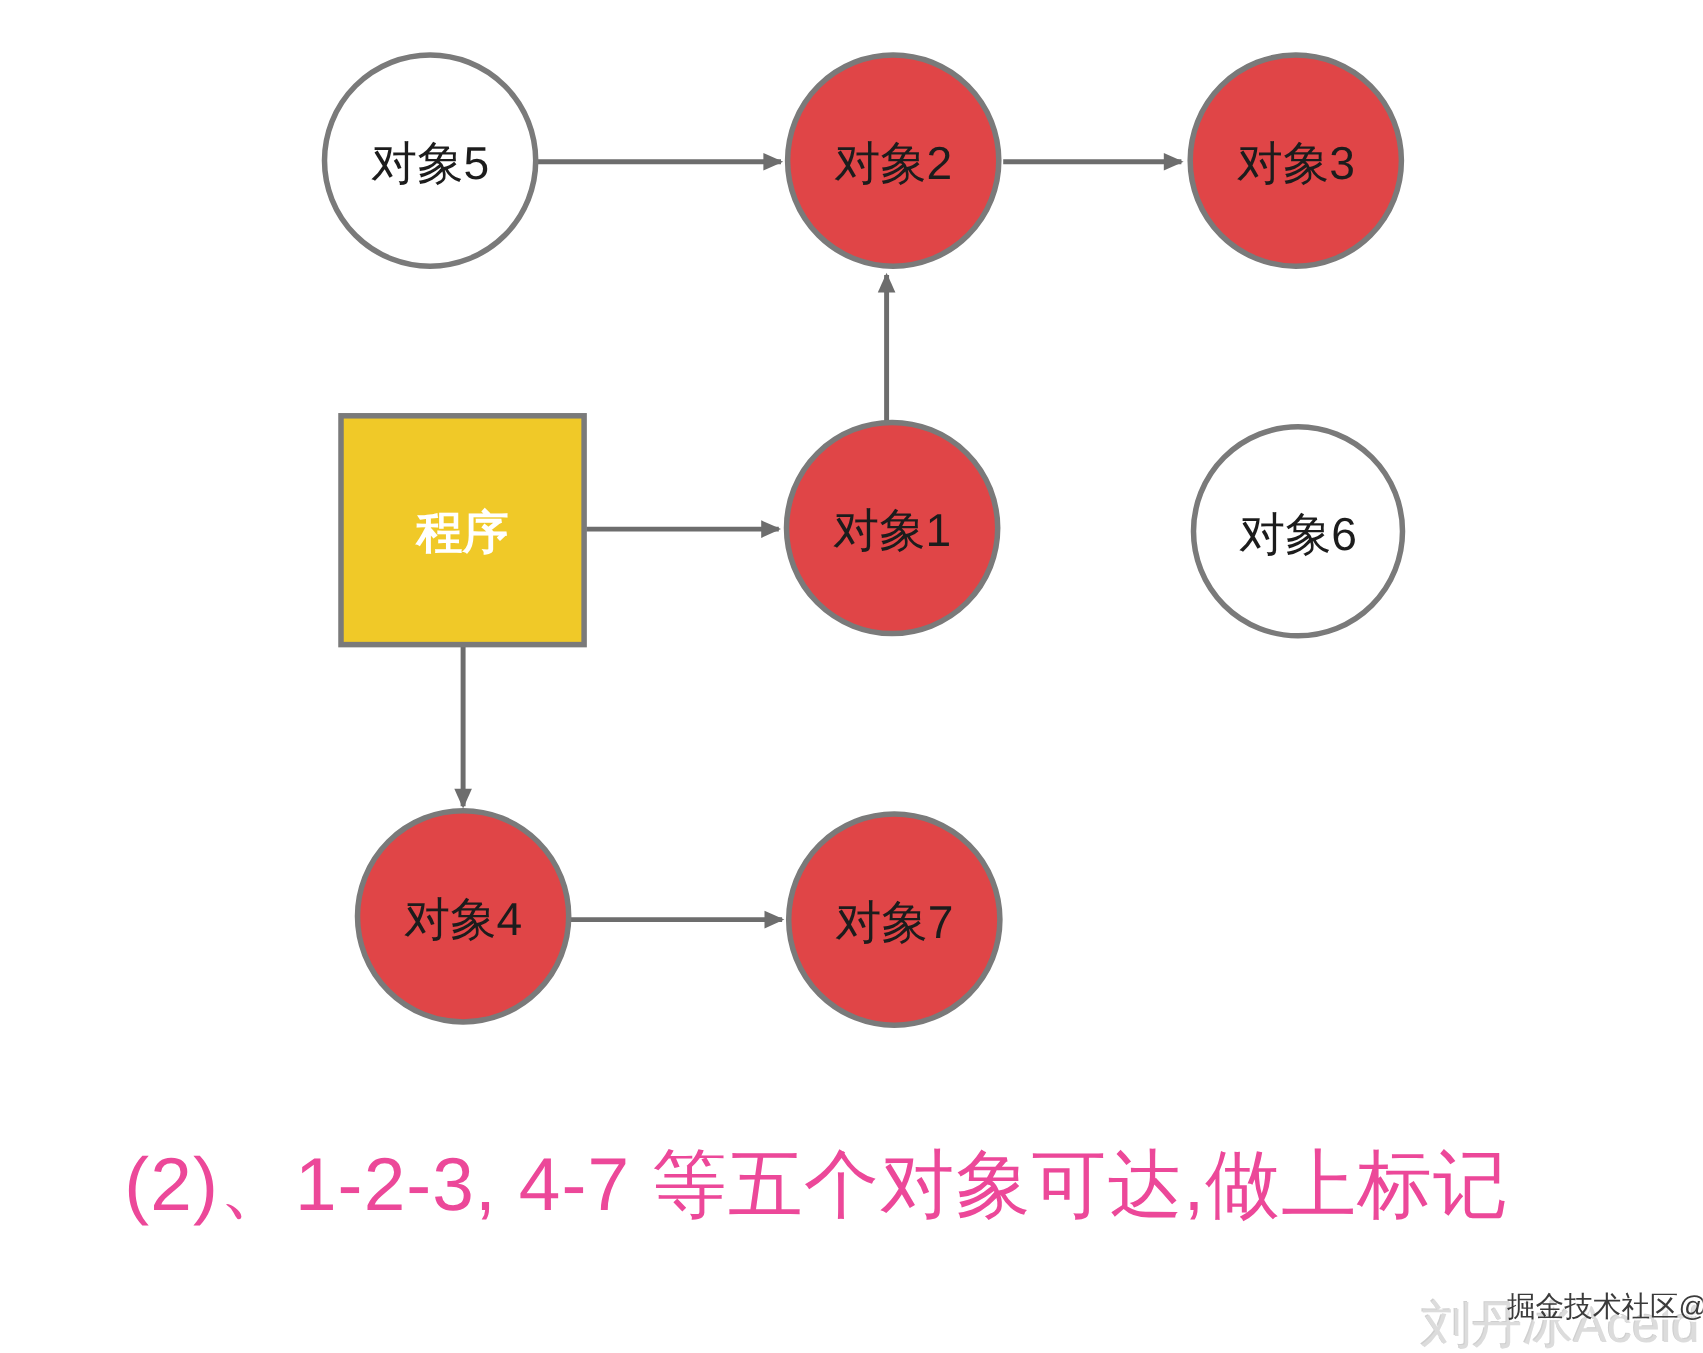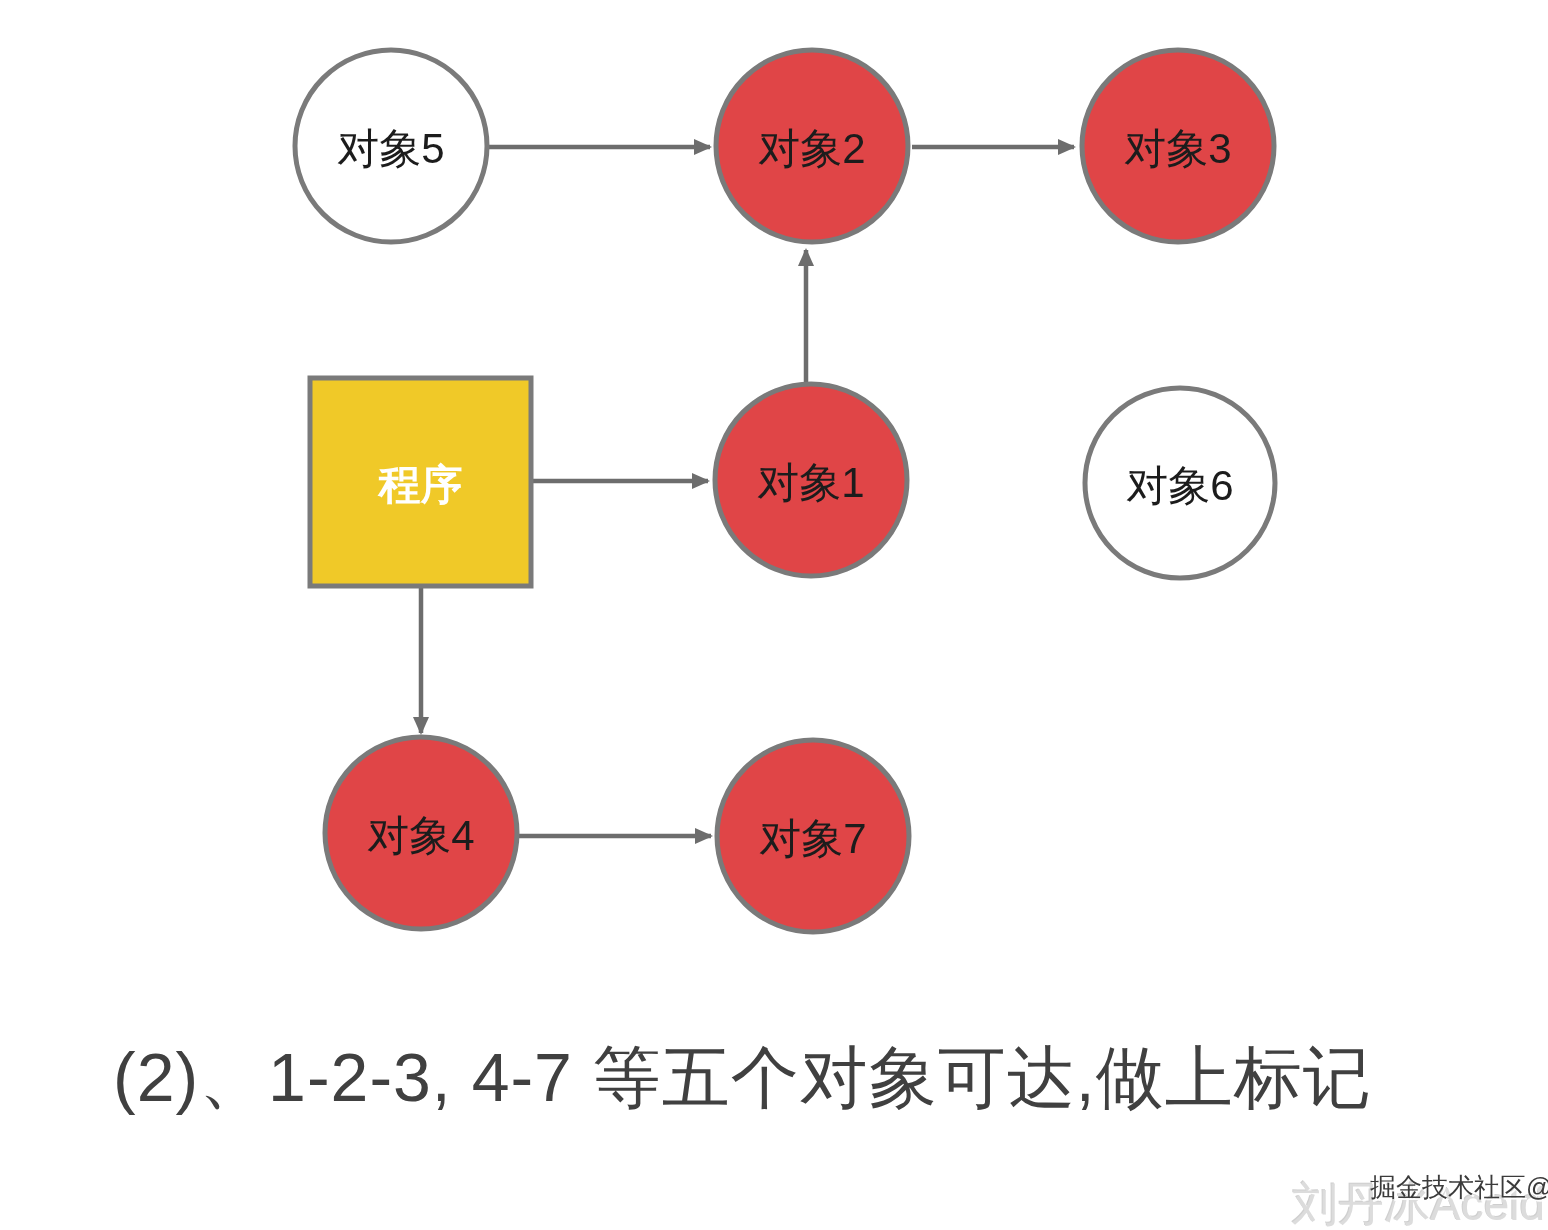--- a/index.html
+++ b/index.html
@@ -18,21 +18,21 @@
     position: absolute;
     left: 0;
     top: 0;
   }
   .caption {
     position: absolute;
     left: 113px;
     top: 1038px;
     font-size: 68px;
     line-height: 1.15;
-    color: #404040;
+    color: #ec4899;
     letter-spacing: 1px;
     white-space: nowrap;
   }
   .watermark-author {
     position: absolute;
     left: 1292px;
     top: 1174px;
     font-size: 46px;
     color: #dcdcdc;
     text-shadow: 2px 2px 1px #ffffff, -1px -1px 0 #cfcfcf;

